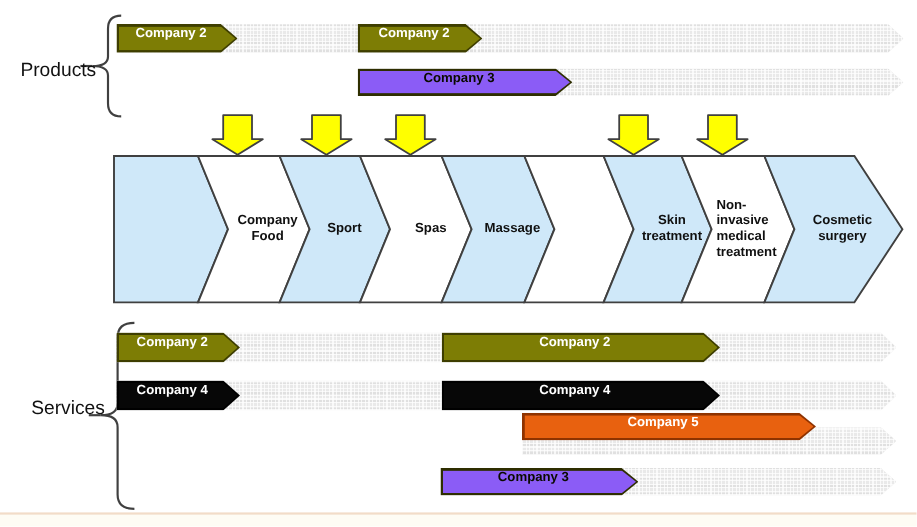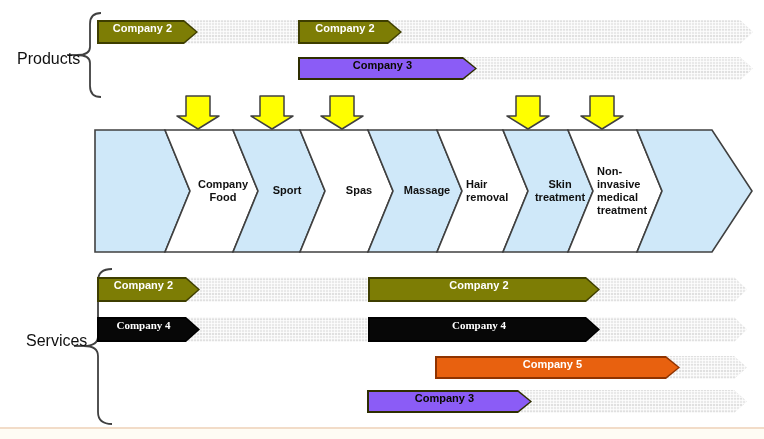--- a/index.html
+++ b/index.html
@@ -25,21 +25,21 @@
     clip-path:polygon(0 0, calc(100% - 14px) 0, 100% 50%, calc(100% - 14px) 100%, 0 100%);
   }
   .arrow .fill{
     position:absolute;left:2px;top:2px;right:2px;bottom:2px;
     clip-path:polygon(0 0, calc(100% - 12px) 0, 100% 50%, calc(100% - 12px) 100%, 0 100%);
     display:flex;justify-content:center;
     font-size:11px;font-weight:bold;padding-right:10px;box-sizing:border-box;
     white-space:nowrap;
   }
   .olive{background:#3e3e00;}      .olive .fill{background:#7d7d05;color:#ffffff;}
-  .black{background:#000000;font-family:Liberation Serif, serif;}      .black .fill{background:#070707;color:#ffffff;}
+  .black{background:#000000;}      .black .fill{background:#070707;color:#ffffff;}
   .orange{background:#8f3300;}     .orange .fill{background:#e8610f;color:#ffffff;}
   .green{background:#2e2e00;}      .green .fill{background:#8b5cf6;color:#0a0a00;}
   .seg-label{
     position:absolute;font-size:11px;font-weight:bold;color:#101010;
     line-height:13px;white-space:pre-line;
   }
   .seg-center{text-align:center;}
   .seg-left{text-align:left;}
   #bottom-accent{position:absolute;left:0;right:0;top:427px;height:2px;background:#f2dcc8;}
   #bottom-strip{position:absolute;left:0;right:0;top:429px;height:10px;background:#fefcf4;}
@@ -103,28 +103,28 @@
     <div class="fill">
         <span>Company 3</span>
       </div>
   </div>
 
   <div class="seg-label seg-center" style="left:188px;top:178px;width:70px;">Company
 Food</div>
   <div class="seg-label seg-center" style="left:252px;top:184px;width:70px;">Sport</div>
   <div class="seg-label seg-center" style="left:324px;top:184px;width:70px;text-align:center;">Spas</div>
   <div class="seg-label seg-center" style="left:392px;top:184px;width:70px;">Massage</div>
-  <div class="seg-label seg-left" style="left:466px;top:178px;width:60px;">Hair
-removal</div>
   <div class="seg-label seg-center" style="left:524px;top:178px;width:72px;">Skin
 treatment</div>
   <div class="seg-label seg-left" style="left:597px;top:165px;width:64px;">Non-
 invasive
 medical
 treatment</div>
+  <div class="seg-label seg-center" style="left:662px;top:178px;width:80px;">Cosmetic
+surgery</div>
 
   <div class="track" style="left:97px;top:277px;width:650px;height:25px;"></div>
   <div class="arrow olive" style="left:97px;top:277px;width:103px;height:25px;">
     <div class="fill">
         <span>Company 2</span>
       </div>
   </div>
   <div class="arrow olive" style="left:368px;top:277px;width:232px;height:25px;">
     <div class="fill">
         <span>Company 2</span>
@@ -137,21 +137,21 @@
         <span>Company 4</span>
       </div>
   </div>
   <div class="arrow black" style="left:368px;top:317px;width:232px;height:25px;">
     <div class="fill">
         <span>Company 4</span>
       </div>
   </div>
 
   <div class="track" style="left:435px;top:356px;width:312px;height:23px;"></div>
-  <div class="arrow orange" style="left:435px;top:356px;width:245px;height:23px;">
+  <div class="arrow orange" style="left:435px;top:344px;width:245px;height:23px;">
     <div class="fill">
         <span>Company 5</span>
       </div>
   </div>
 
   <div class="track" style="left:367px;top:390px;width:380px;height:23px;"></div>
   <div class="arrow green" style="left:367px;top:390px;width:165px;height:23px;">
     <div class="fill">
         <span>Company 3</span>
       </div>

